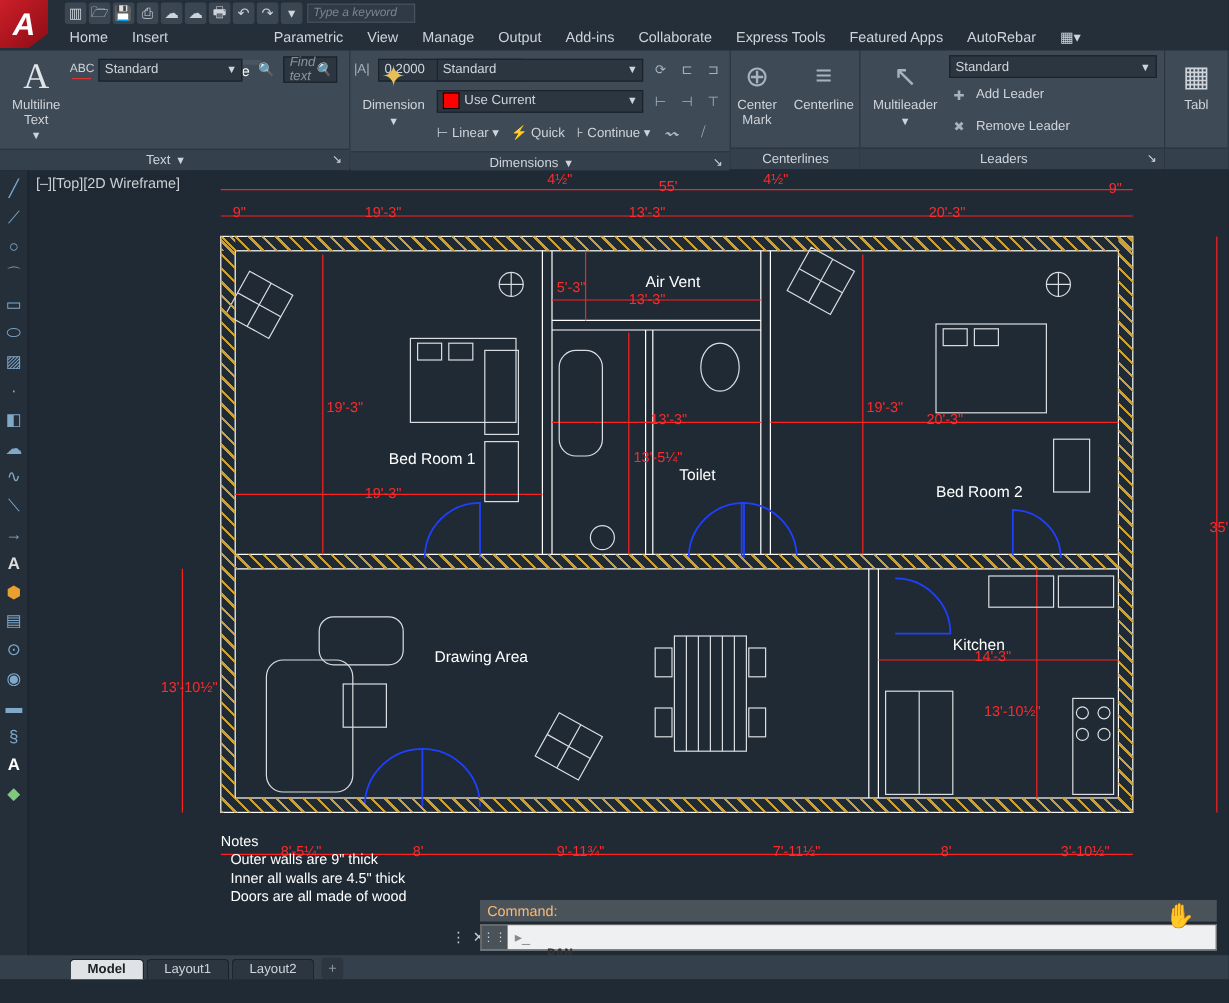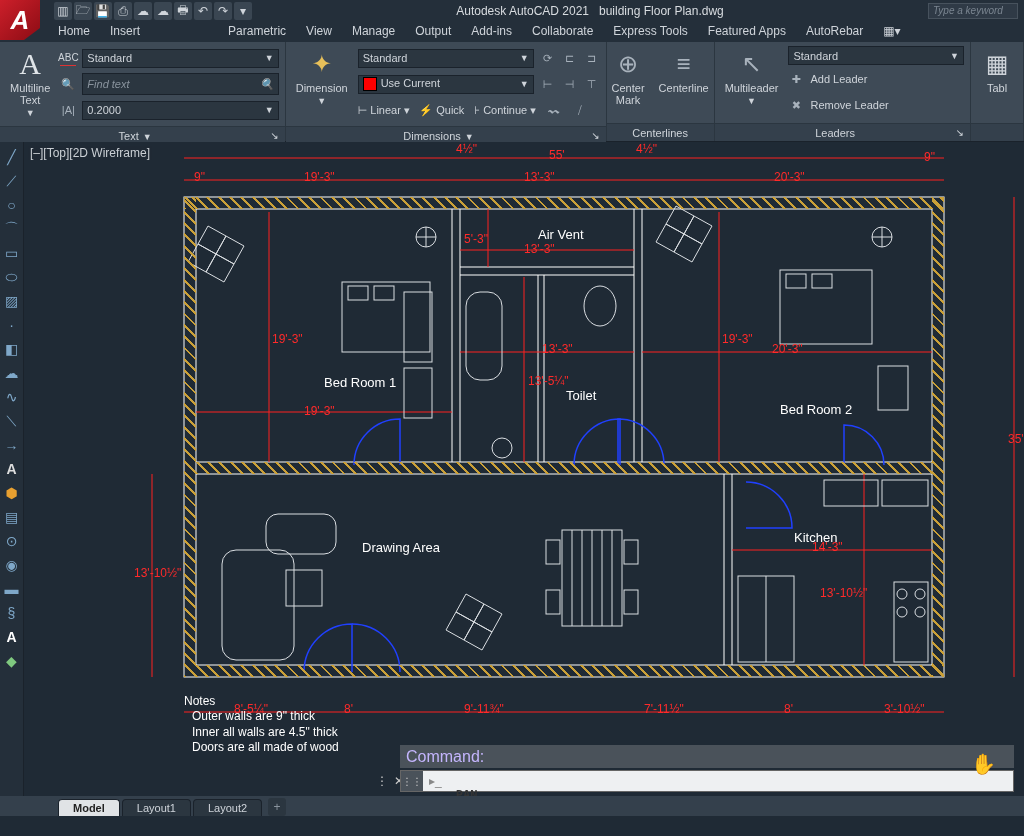--- a/index.html
+++ b/index.html
@@ -47,21 +47,21 @@
 
 .drawing { position:absolute; left:24px; top:0; right:0; height:620px; }
 
 .room-label { position:absolute; color:#fff; font-size:13px; white-space:nowrap; }
 .dim-label { position:absolute; color:#ff2a2a; font-size:12px; white-space:nowrap; font-family: Arial, sans-serif; }
 .hatch { position:absolute; background: repeating-linear-gradient(45deg,#caa038 0 2px, transparent 2px 8px); }
 .notes { position:absolute; color:#fff; font-size:12px; line-height:1.3; }
 
 
 .cmdarea { position:absolute; left:400px; bottom:24px; right:10px; }
-.cmdline { background:#4a525a; color:#c4b5fd; font-family:"Consolas",monospace; font-size:16px; padding:2px 6px; }
+.cmdline { background:#4a525a; color:#fdba74; font-family:"Consolas",monospace; font-size:12px; padding:2px 6px; }
 .cmdinput { display:flex; align-items:center; background:#eef0f2; height:22px; margin-top:2px; border:1px solid #666;}
 .cmdinput .prompt { padding:0 8px; font-family:"Consolas",monospace; font-size:12px; color:#333; font-weight:600;margin-top:28px;}
 .cmdinput .handle { width:22px; height:100%; background:#4a525a; color:#ccc; display:flex; align-items:center; justify-content:center; font-size:10px;}
 
 
 .tabrow { height:20px; background:#34404c; display:flex; align-items:flex-end; position:absolute; bottom:0; left:0; right:0; padding-left:12px; gap:0;}
 .tabrow .tab { padding:2px 14px; font-size:11px; background:#2b3640; color:#cfd4da; border-top-left-radius:4px; border-top-right-radius:4px; margin-right:2px; border:1px solid #1a222b; border-bottom:none;}
 .tabrow .tab.active { background:#e0e3e6; color:#222; font-weight:600;margin-left:46px;}
 .tabrow .plus { width:18px; height:18px; background:#2b3640; color:#8a949e; display:flex; align-items:center; justify-content:center; margin-left:4px; border-radius:3px;}
 
@@ -78,23 +78,20 @@
     <div class="qat-btn">▥</div>
     <div class="qat-btn">🗁</div>
     <div class="qat-btn">💾</div>
     <div class="qat-btn">⎙</div>
     <div class="qat-btn">☁</div>
     <div class="qat-btn">☁</div>
     <div class="qat-btn">🖶</div>
     <div class="qat-btn">↶</div>
     <div class="qat-btn">↷</div>
     <div class="qat-btn">▾</div>
-  </div>
-  <div class="title">
-    <span>Autodesk AutoCAD 2021</span>&nbsp;&nbsp;&nbsp;<span>building Floor Plan.dwg</span>
   </div>
   <div class="search">Type a keyword</div>
 </div>
 
 <div class="menubar">
   <div class="mitem">Home</div>
   <div class="mitem">Insert</div>
   <div class="mitem active">Annotate</div>
   <div class="mitem">Parametric</div>
   <div class="mitem">View</div>
@@ -111,21 +108,21 @@
 <div class="ribbon">
 
   <div class="panel" style="width:292px">
     <div class="panel-body">
       <div class="big-btn">
         <div class="icon" style="font-family:'Times New Roman';font-size:30px;color:#dfe4e8;">A</div>
         <span style="white-space:pre-line;text-align:center;">Multiline
 Text</span>
         <span style="font-size:9px">▼</span>
       </div>
-      <div style="display:flex;flex-direction:column;gap:2px;flex:1">
+      <div style="display:flex;flex-direction:row;gap:12px;flex:1">
         <div class="rib-row">
           <span class="rib-icon" style="font-size:10px;border-bottom:1px solid #d33;color:#cfd4da;">ABC</span>
           <div class="dropdown" style="flex:1">
               <span>Standard</span>
               <span class="dd-arrow">▼</span>
             </div>
         </div>
         <div class="rib-row">
           <span class="rib-icon">🔍</span>
           <div class="small-input" style="flex:1">

